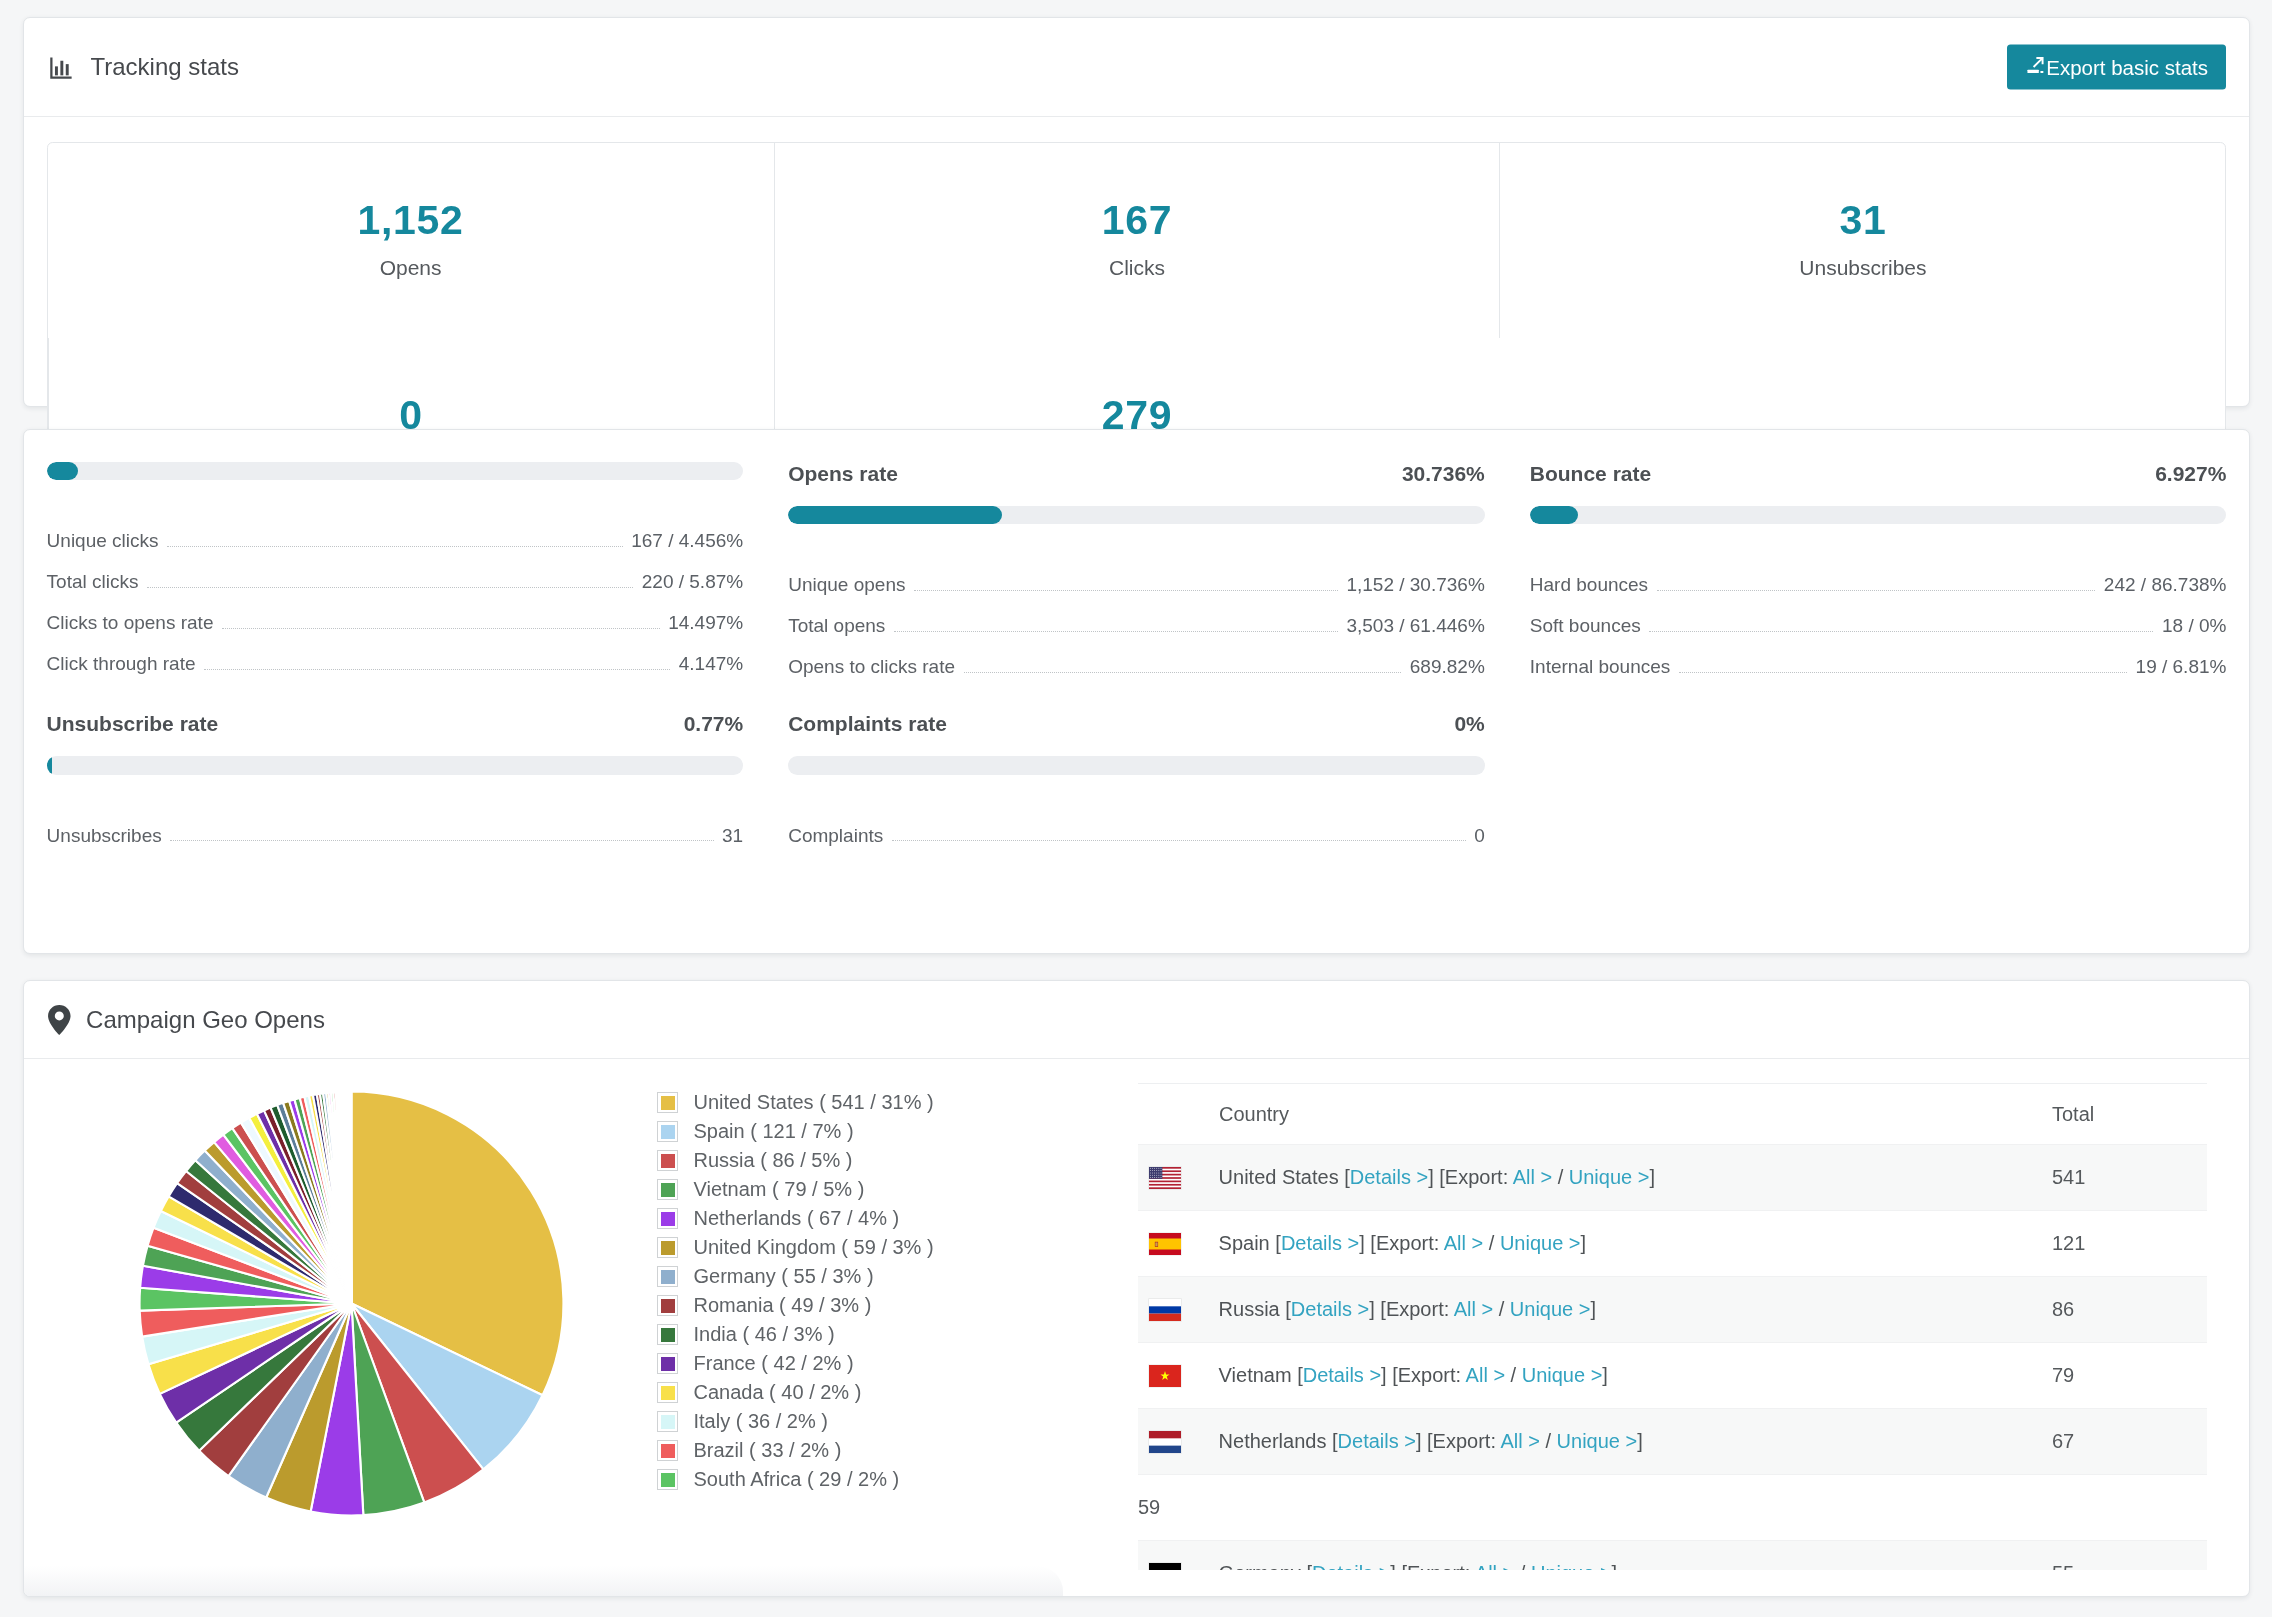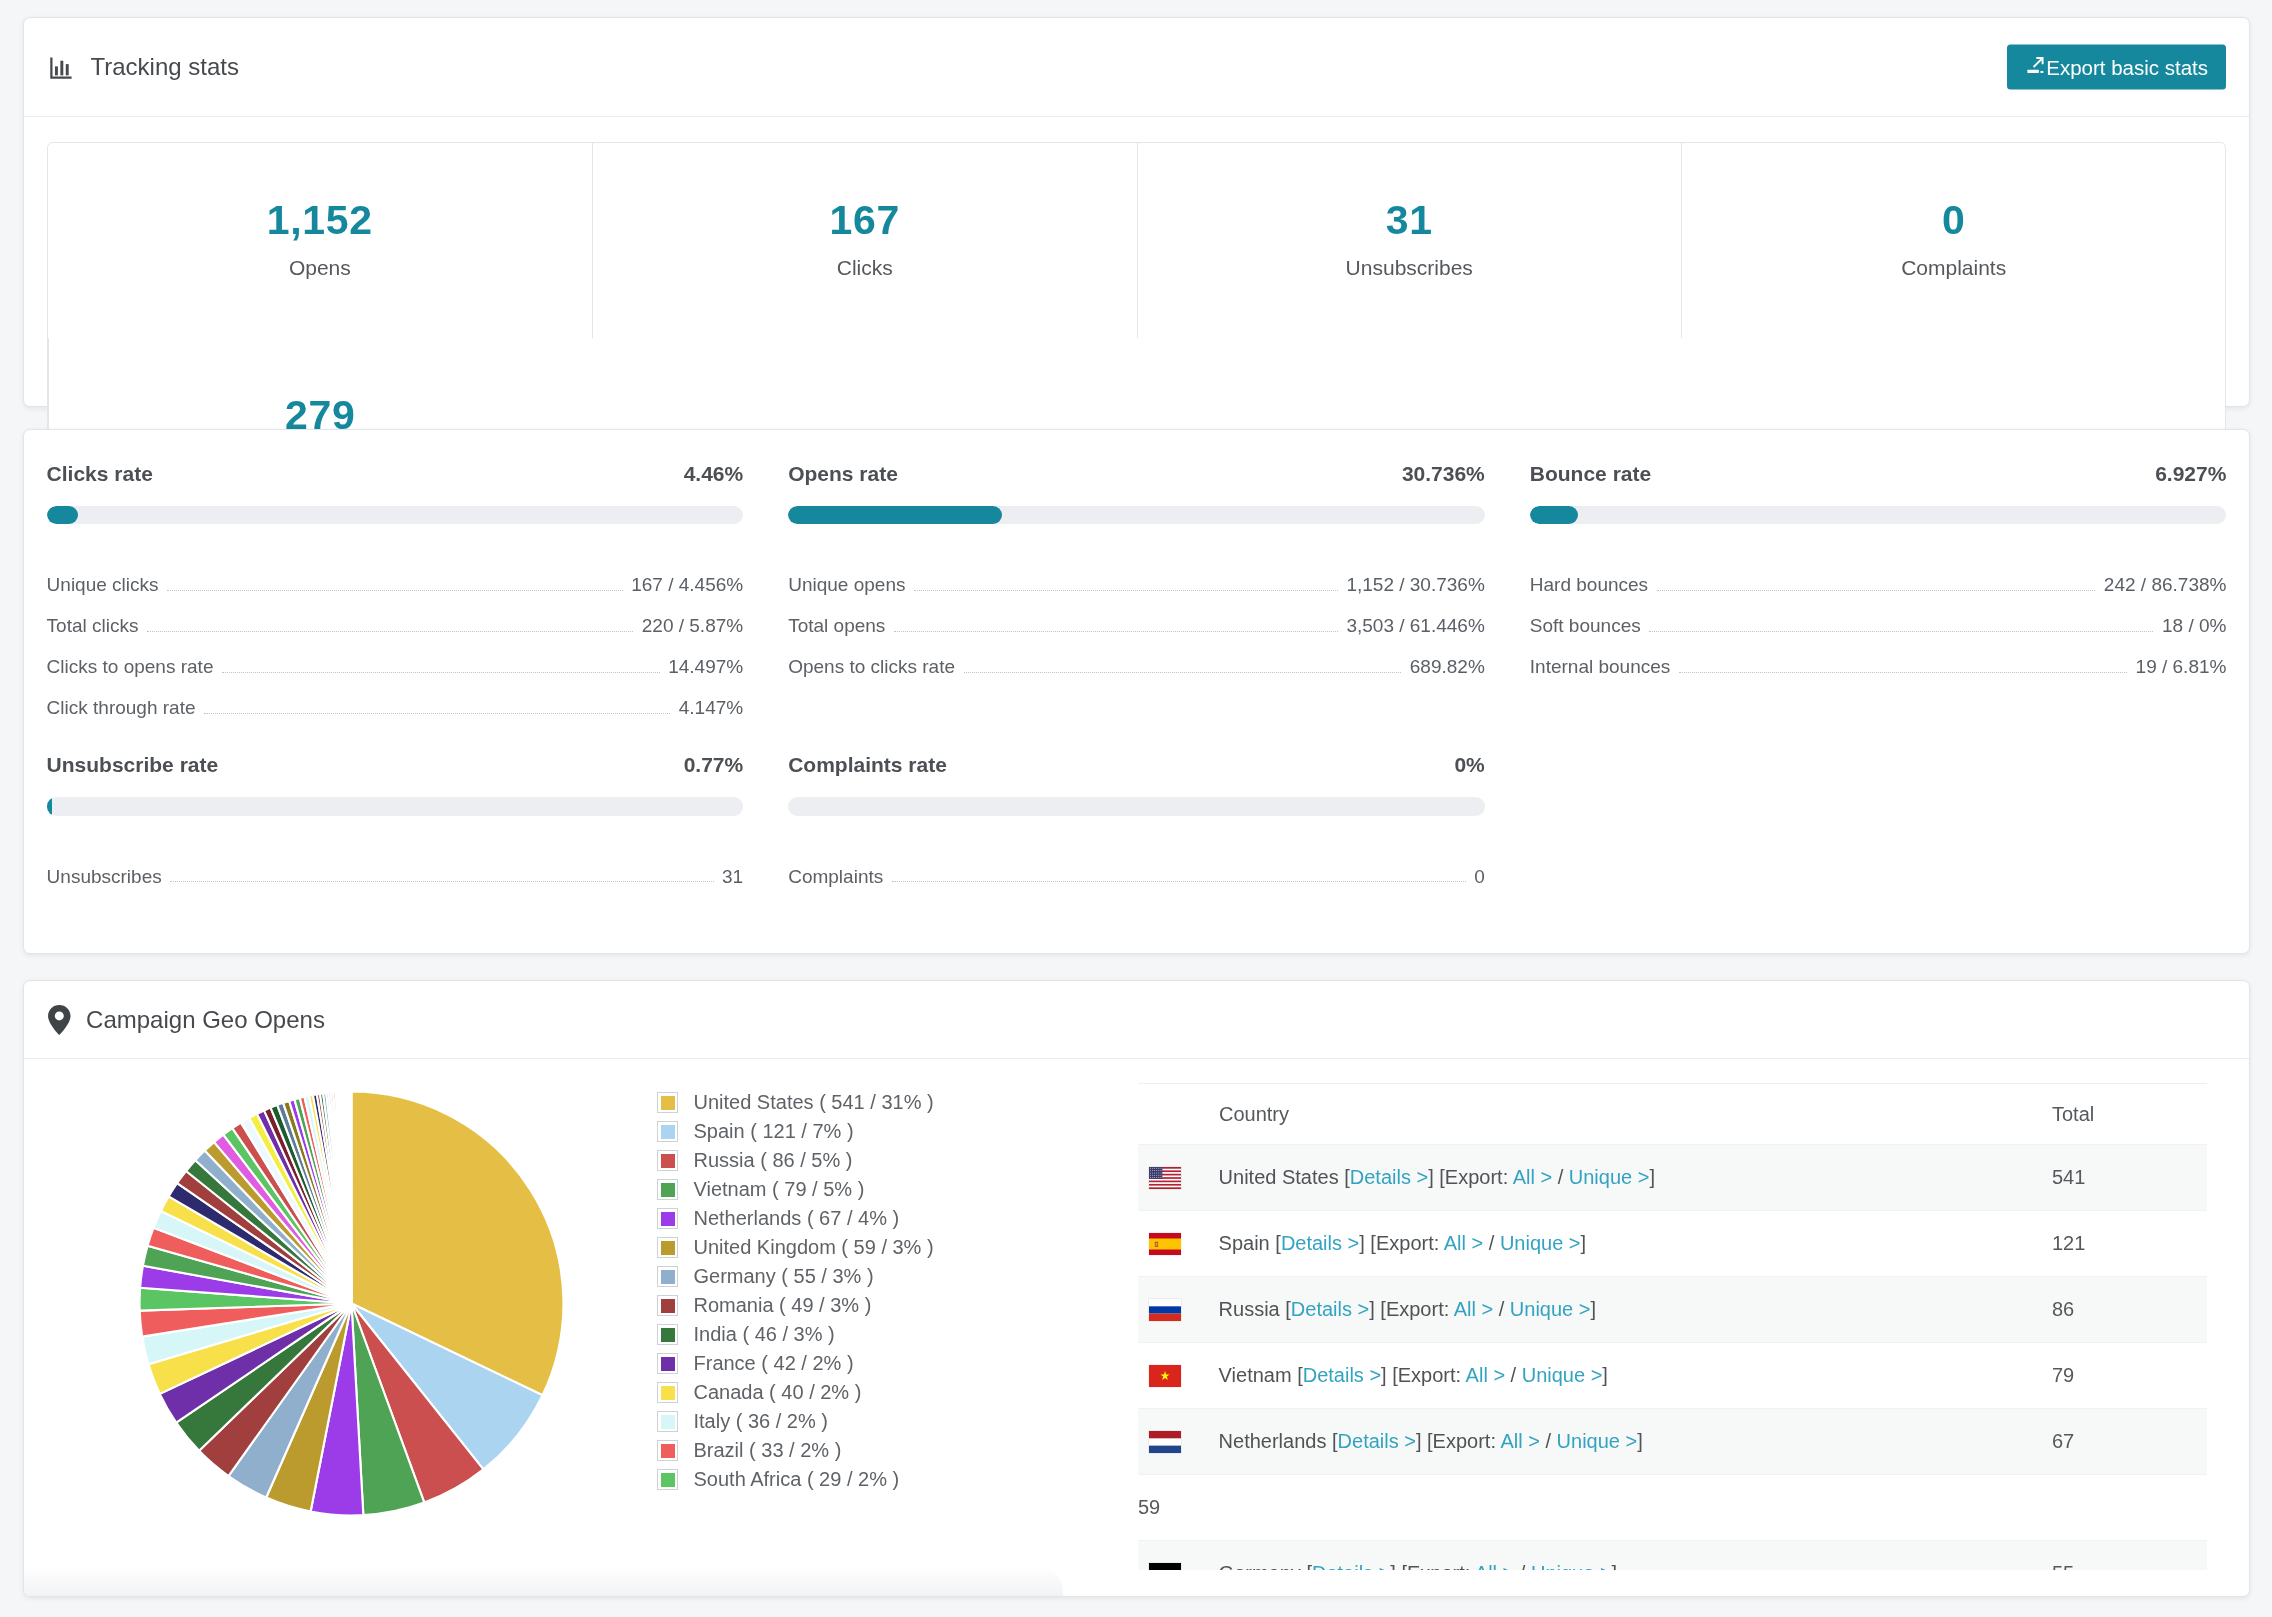--- a/index.html
+++ b/index.html
@@ -32,21 +32,21 @@
     position:absolute; right:22.6px; top:50%; transform:translateY(-50%);
     background:#15889d; color:#fff; border:none; border-radius:3.5px;
     height:45px; padding:0 18.4px; font-size:20.5px;
     display:flex; align-items:center; cursor:pointer;
     font-family:inherit;
   }
 
   
   .stats-row {
     margin:25.4px 22.6px 0; border:0.7px solid #e4e7ea; border-radius:5.6px;
-    display:grid; grid-template-columns:repeat(4,1fr); background:#fff;
+    display:grid; grid-template-columns:repeat(3,1fr); background:#fff;
   }
   .stat-cell { text-align:center; padding:54px 0 58px; border-left:0.7px solid #e4e7ea; }
   .stat-cell:first-child { border-left:none; }
   .stat-value { font-size:41px; font-weight:700; color:#15889d; letter-spacing:0.7px; }
   .stat-label { font-size:21px; color:#55595d; margin-top:11.3px; }
 
   
   .rates-grid {
     padding:32px 22.6px 0;
     display:grid; grid-template-columns:repeat(3,1fr);
@@ -139,24 +139,20 @@
       <div class="stat-cell">
         <div class="stat-value">279</div>
         <div class="stat-label">Bounces</div>
       </div>
     </div>
 </section>
 
 <section class="card" id="card-rates">
   <div class="rates-grid" id="rates-grid">
       <div>
-        <div class="rate-title-row">
-          <span>Clicks rate</span>
-          <span>4.46%</span>
-        </div>
         <div class="rate-bar">
           <div class="rate-fill" style="width: 4.46%;"></div>
         </div>
         <div class="detail-row">
           <span class="detail-label">Unique clicks</span>
           <span class="leader"></span>
           <span class="detail-value">167 / 4.456%</span>
         </div>
         <div class="detail-row">
           <span class="detail-label">Total clicks</span>

